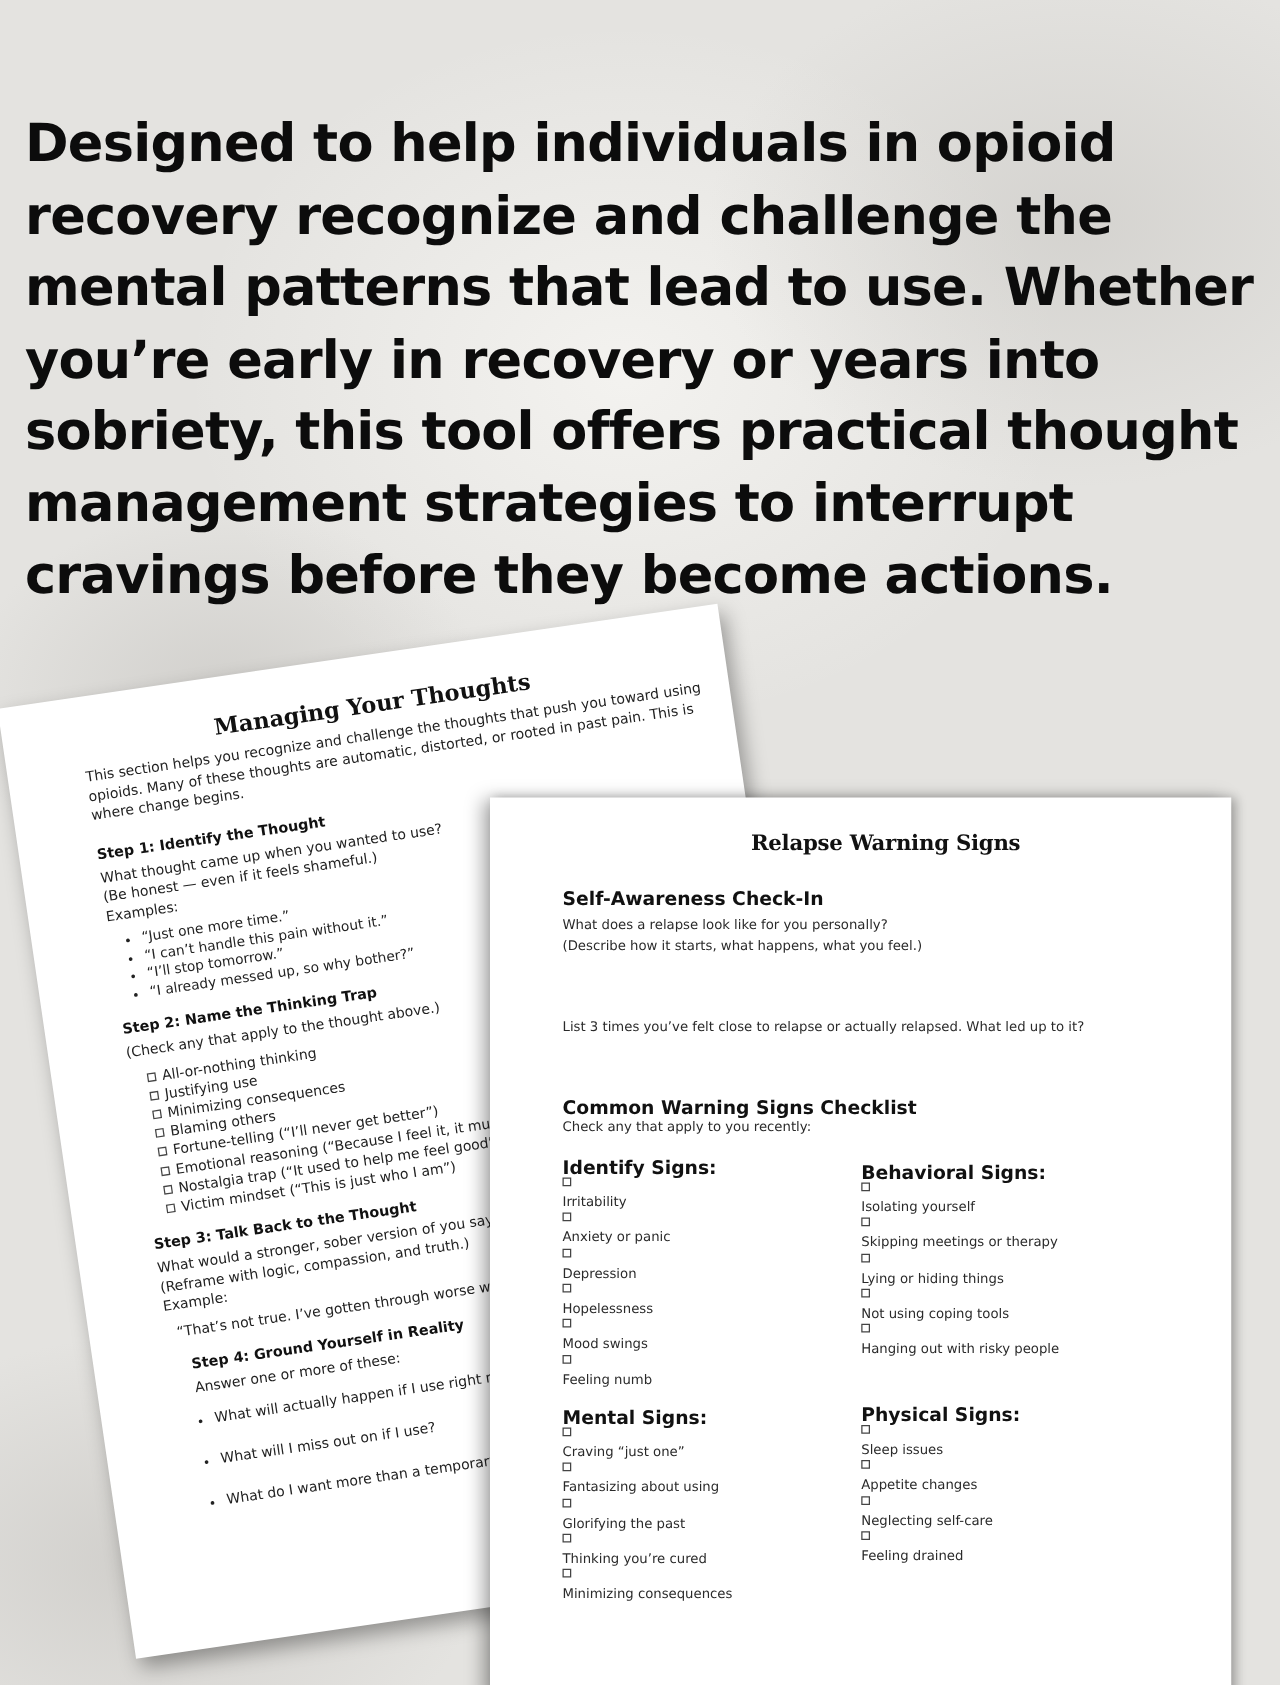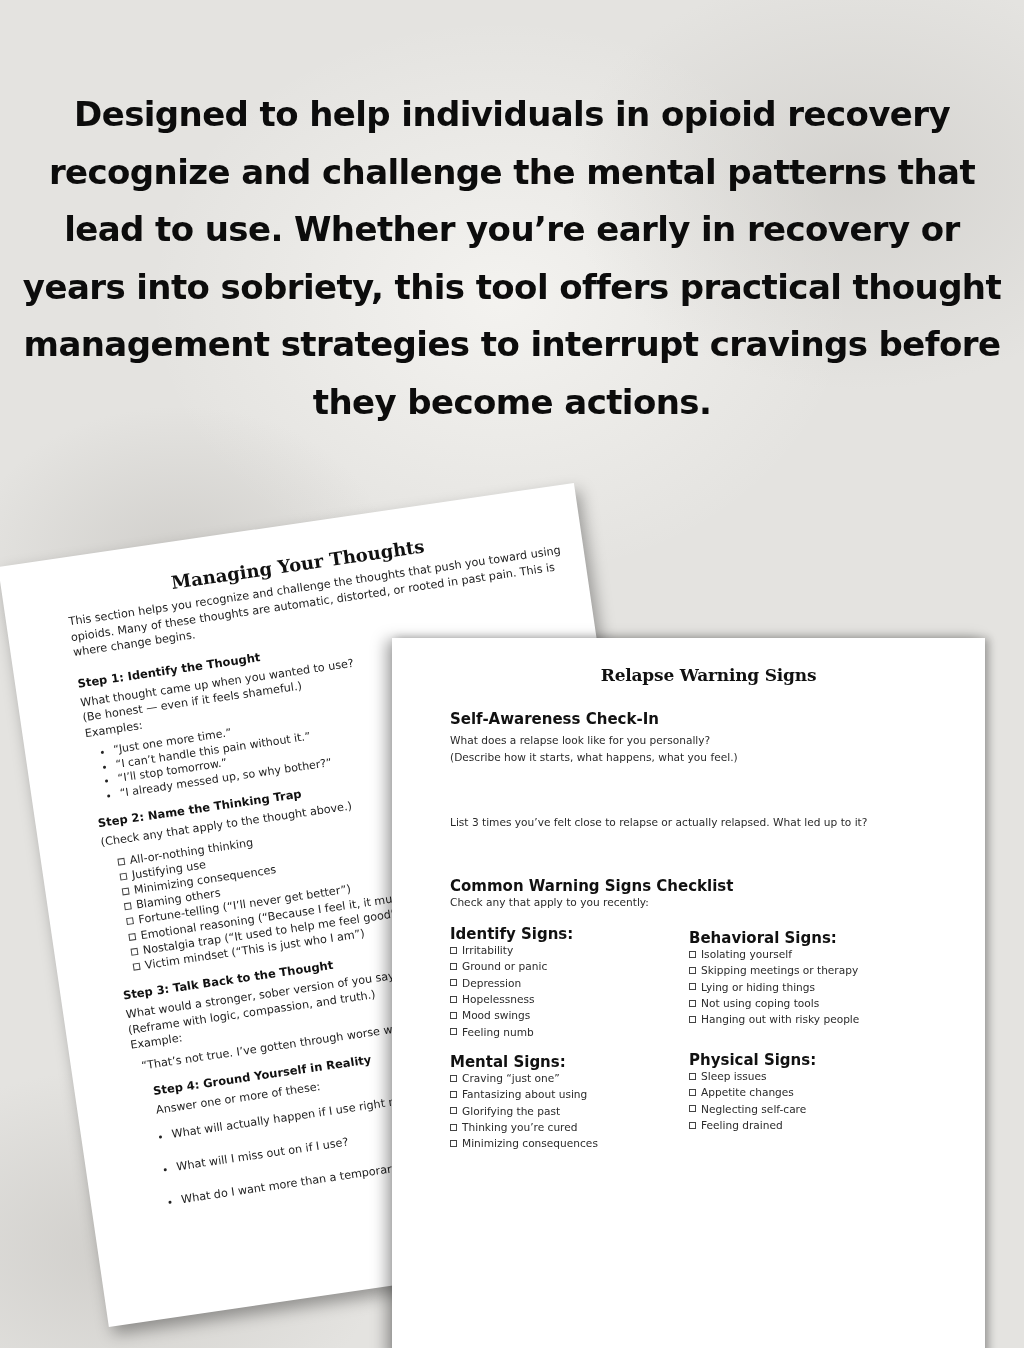--- a/index.html
+++ b/index.html
@@ -8,23 +8,23 @@
       background:
         radial-gradient(ellipse 420px 300px at 860px 180px, rgba(200,198,194,0.55), rgba(0,0,0,0) 70%),
         radial-gradient(ellipse 380px 260px at 120px 1250px, rgba(195,193,189,0.6), rgba(0,0,0,0) 70%),
         radial-gradient(ellipse 300px 220px at 180px 560px, rgba(190,188,184,0.5), rgba(0,0,0,0) 70%),
         radial-gradient(ellipse 500px 400px at 500px 300px, rgba(245,244,241,0.9), rgba(0,0,0,0) 70%),
         #e4e3e0;
       font-family: "Liberation Sans", sans-serif;
     }
     .headline {
       position: absolute; left: 20px; top: 86px; width: 984px;
-      text-align: center;
+      text-align: left;
       font-family: "DejaVu Sans", sans-serif; font-weight: bold;
-      font-size: 34px; line-height: 57.5px; color: #0c0c0c;
+      font-size: 42px; line-height: 57.5px; color: #0c0c0c;
       letter-spacing: -0.6px;
       z-index: 1;
     }
 
     
     .sheet-left {
       position: absolute; left: 0; top: 0;
       width: 582px; height: 768px;
       background: #ffffff;
       transform-origin: 0 0;
@@ -68,21 +68,21 @@
       position: absolute; left: 0; right: 0; top: 27px;
       text-align: center; font-family: "DejaVu Serif", serif; font-weight: bold;
       font-size: 17px; color: #111; letter-spacing: -0.2px; padding-left: 40px;
     }
     .sr-body { position: absolute; left: 58px; top: 58px; width: 500px; font-size: 10.6px; line-height: 16.3px; }
     .sr-p { margin: 0; }
     .sr-h { font-weight: bold; color: #111; margin: 0; font-size: 15px; }
     .sr-cols { display: flex; }
     .sr-col { width: 239px; }
     .sr-list { list-style: none; margin: 0; padding: 0; }
-    .sr-list li { display: flex; align-items: center; gap: 5px; white-space: nowrap; }
+    .sr-list li { display: flex; align-items: flex-start; gap: 5px; white-space: nowrap; flex-direction: column; }
     .sr-list .box { width: 7px; height: 7px; }
   </style>
 </head>
 <body>
 
 <div class="headline">Designed to help individuals in opioid recovery recognize and challenge the mental patterns that lead to use. Whether you’re early in recovery or years into sobriety, this tool offers practical thought management strategies to interrupt cravings before they become actions.</div>
 
 <div class="sheet-left">
   <div class="inner">
     <div class="sl-title">Managing Your Thoughts</div>
@@ -169,21 +169,21 @@
     <div class="sr-cols" style="margin-top:15px">
       <div class="sr-col">
         <p class="sr-h">Identify Signs:</p>
         <ul class="sr-list">
           <li>
               <span class="box"></span>
               <span>Irritability</span>
             </li>
           <li>
               <span class="box"></span>
-              <span>Ground or panic</span>
+              <span>Anxiety or panic</span>
             </li>
           <li>
               <span class="box"></span>
               <span>Depression</span>
             </li>
           <li>
               <span class="box"></span>
               <span>Hopelessness</span>
             </li>
           <li>

